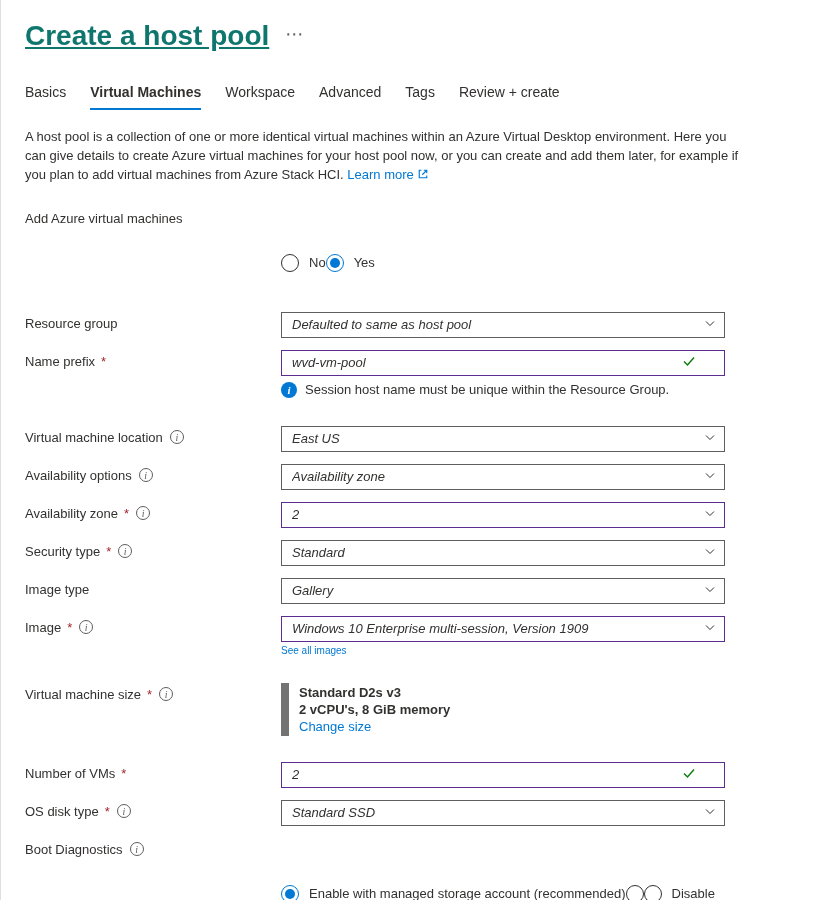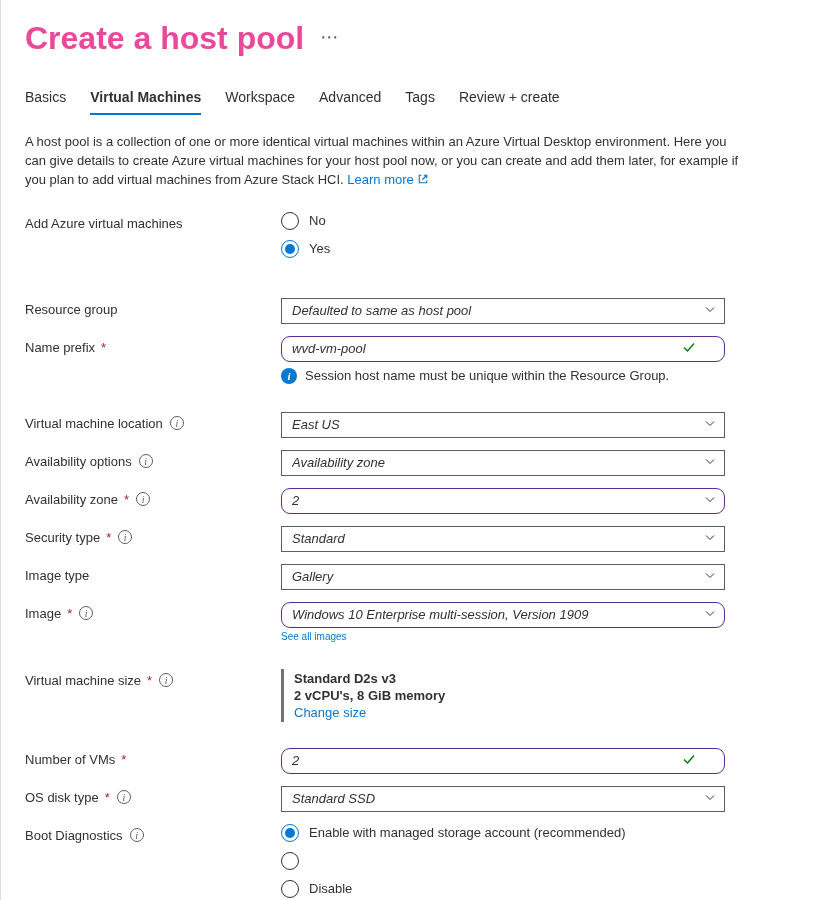--- a/index.html
+++ b/index.html
@@ -19,23 +19,24 @@
       padding: 20px 24px;
       border-left: 1px solid #e1dfdd;
     }
     .header {
       display: flex;
       align-items: center;
       gap: 16px;
       margin-bottom: 32px;
     }
     .page-title {
-      font-size: 32px;
+      font-size: 28px;
       font-weight: 600;
-      color: #ec4899;
+      color: #0f766e;
+      text-decoration: underline;
     }
     .more-icon {
       font-size: 18px;
       color: #605e5c;
       cursor: pointer;
       letter-spacing: 2px;
       padding-bottom: 4px;
     }
     .tabs {
       display: flex;
@@ -107,22 +108,22 @@
       justify-content: center;
       font-size: 10px;
       color: #605e5c;
       font-family: Georgia, serif;
       font-style: italic;
       cursor: help;
       margin-left: 3px;
     }
     .radio-group {
       display: flex;
-      flex-direction: column;
-      gap: 10px;
+      flex-direction: row;
+      margin-top: 47px;
     }
     .radio-option {
       display: flex;
       align-items: center;
       gap: 10px;
       cursor: pointer;
     }
     .radio-btn {
       width: 18px;
       height: 18px;
@@ -151,21 +152,20 @@
       font-size: 13px;
       background: #ffffff;
       position: relative;
       display: flex;
       align-items: center;
       cursor: pointer;
       font-style: italic;
     }
     .dropdown.validated {
       border-color: #5c2d91;
-      border-radius: 9px;
     }
     .dropdown-text {
       flex: 1;
       overflow: hidden;
       text-overflow: ellipsis;
       white-space: nowrap;
     }
     .dropdown-chevron {
       position: absolute;
       right: 8px;
@@ -201,21 +201,21 @@
       display: flex;
       align-items: center;
       justify-content: center;
       font-size: 11px;
       font-weight: bold;
       font-style: italic;
       font-family: Georgia, serif;
       flex-shrink: 0;
     }
     .vm-size-box {
-      border-left: 3px solid #737373;
+      border-left: 8px solid #737373;
       padding: 2px 0 2px 10px;
     }
     .vm-size-title {
       font-weight: 600;
       font-size: 13px;
     }
     .vm-size-details {
       font-size: 13px;
       margin-top: 2px;
       font-weight: bold;

